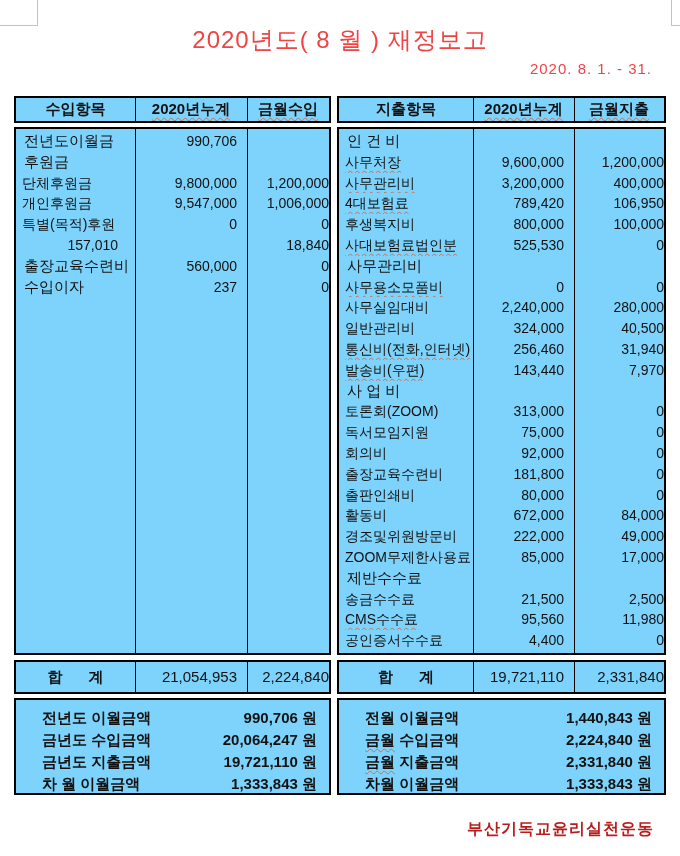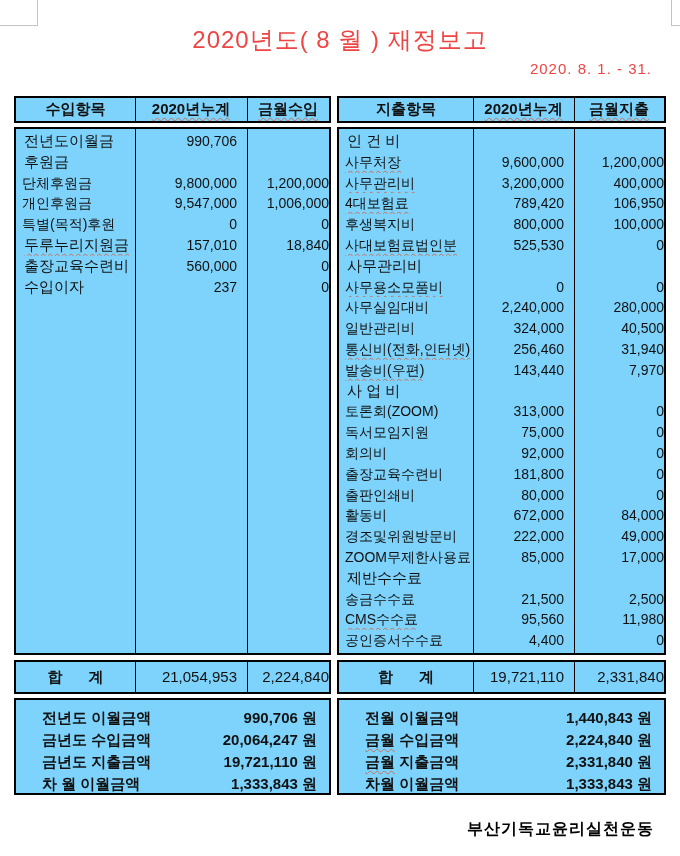--- a/index.html
+++ b/index.html
@@ -39,21 +39,21 @@
   .g .c1{font-weight:normal;padding-left:8px;font-size:15px;}
   .s .c1{padding-left:6px;}
   
   .trow{display:flex;height:100%;line-height:29px;font-size:15px;}
   .tlabel{text-align:center;font-weight:bold;word-spacing:22px;}
   
   .srow{display:flex;justify-content:space-between;height:22px;line-height:22px;
         font-weight:bold;font-size:15px;padding:0 12px 0 26px;}
   .sq{text-decoration-line:underline;text-decoration-style:wavy;
       text-decoration-color:rgba(216,92,52,0.8);text-decoration-thickness:1px;text-underline-offset:3px;}
-  .footer{position:absolute;top:819px;right:26px;font-weight:bold;font-size:16px;letter-spacing:1px;color:#000000;}
+  .footer{position:absolute;top:819px;right:26px;font-weight:bold;font-size:16px;letter-spacing:1px;color:#b91c1c;}
 </style>
 </head>
 <body>
 
 <div class="corner" id="corner-tl"></div>
 <div class="corner" id="corner-tr"></div>
 
 <div class="title">2020년도( 8 월 ) 재정보고</div>
 <div class="daterange">2020. 8. 1. - 31.</div>
 
@@ -100,21 +100,20 @@
       <div class="c1">개인후원금</div>
       <div class="c2">9,547,000</div>
       <div class="c3">1,006,000</div>
     </div>
     <div class="brow s">
       <div class="c1">특별(목적)후원</div>
       <div class="c2">0</div>
       <div class="c3">0</div>
     </div>
     <div class="brow g">
-      <div class="c1"><span class="sq">두루누리지원금</span></div>
       <div class="c2">157,010</div>
       <div class="c3">18,840</div>
     </div>
     <div class="brow g">
       <div class="c1">출장교육수련비</div>
       <div class="c2">560,000</div>
       <div class="c3">0</div>
     </div>
     <div class="brow g">
       <div class="c1">수입이자</div>

